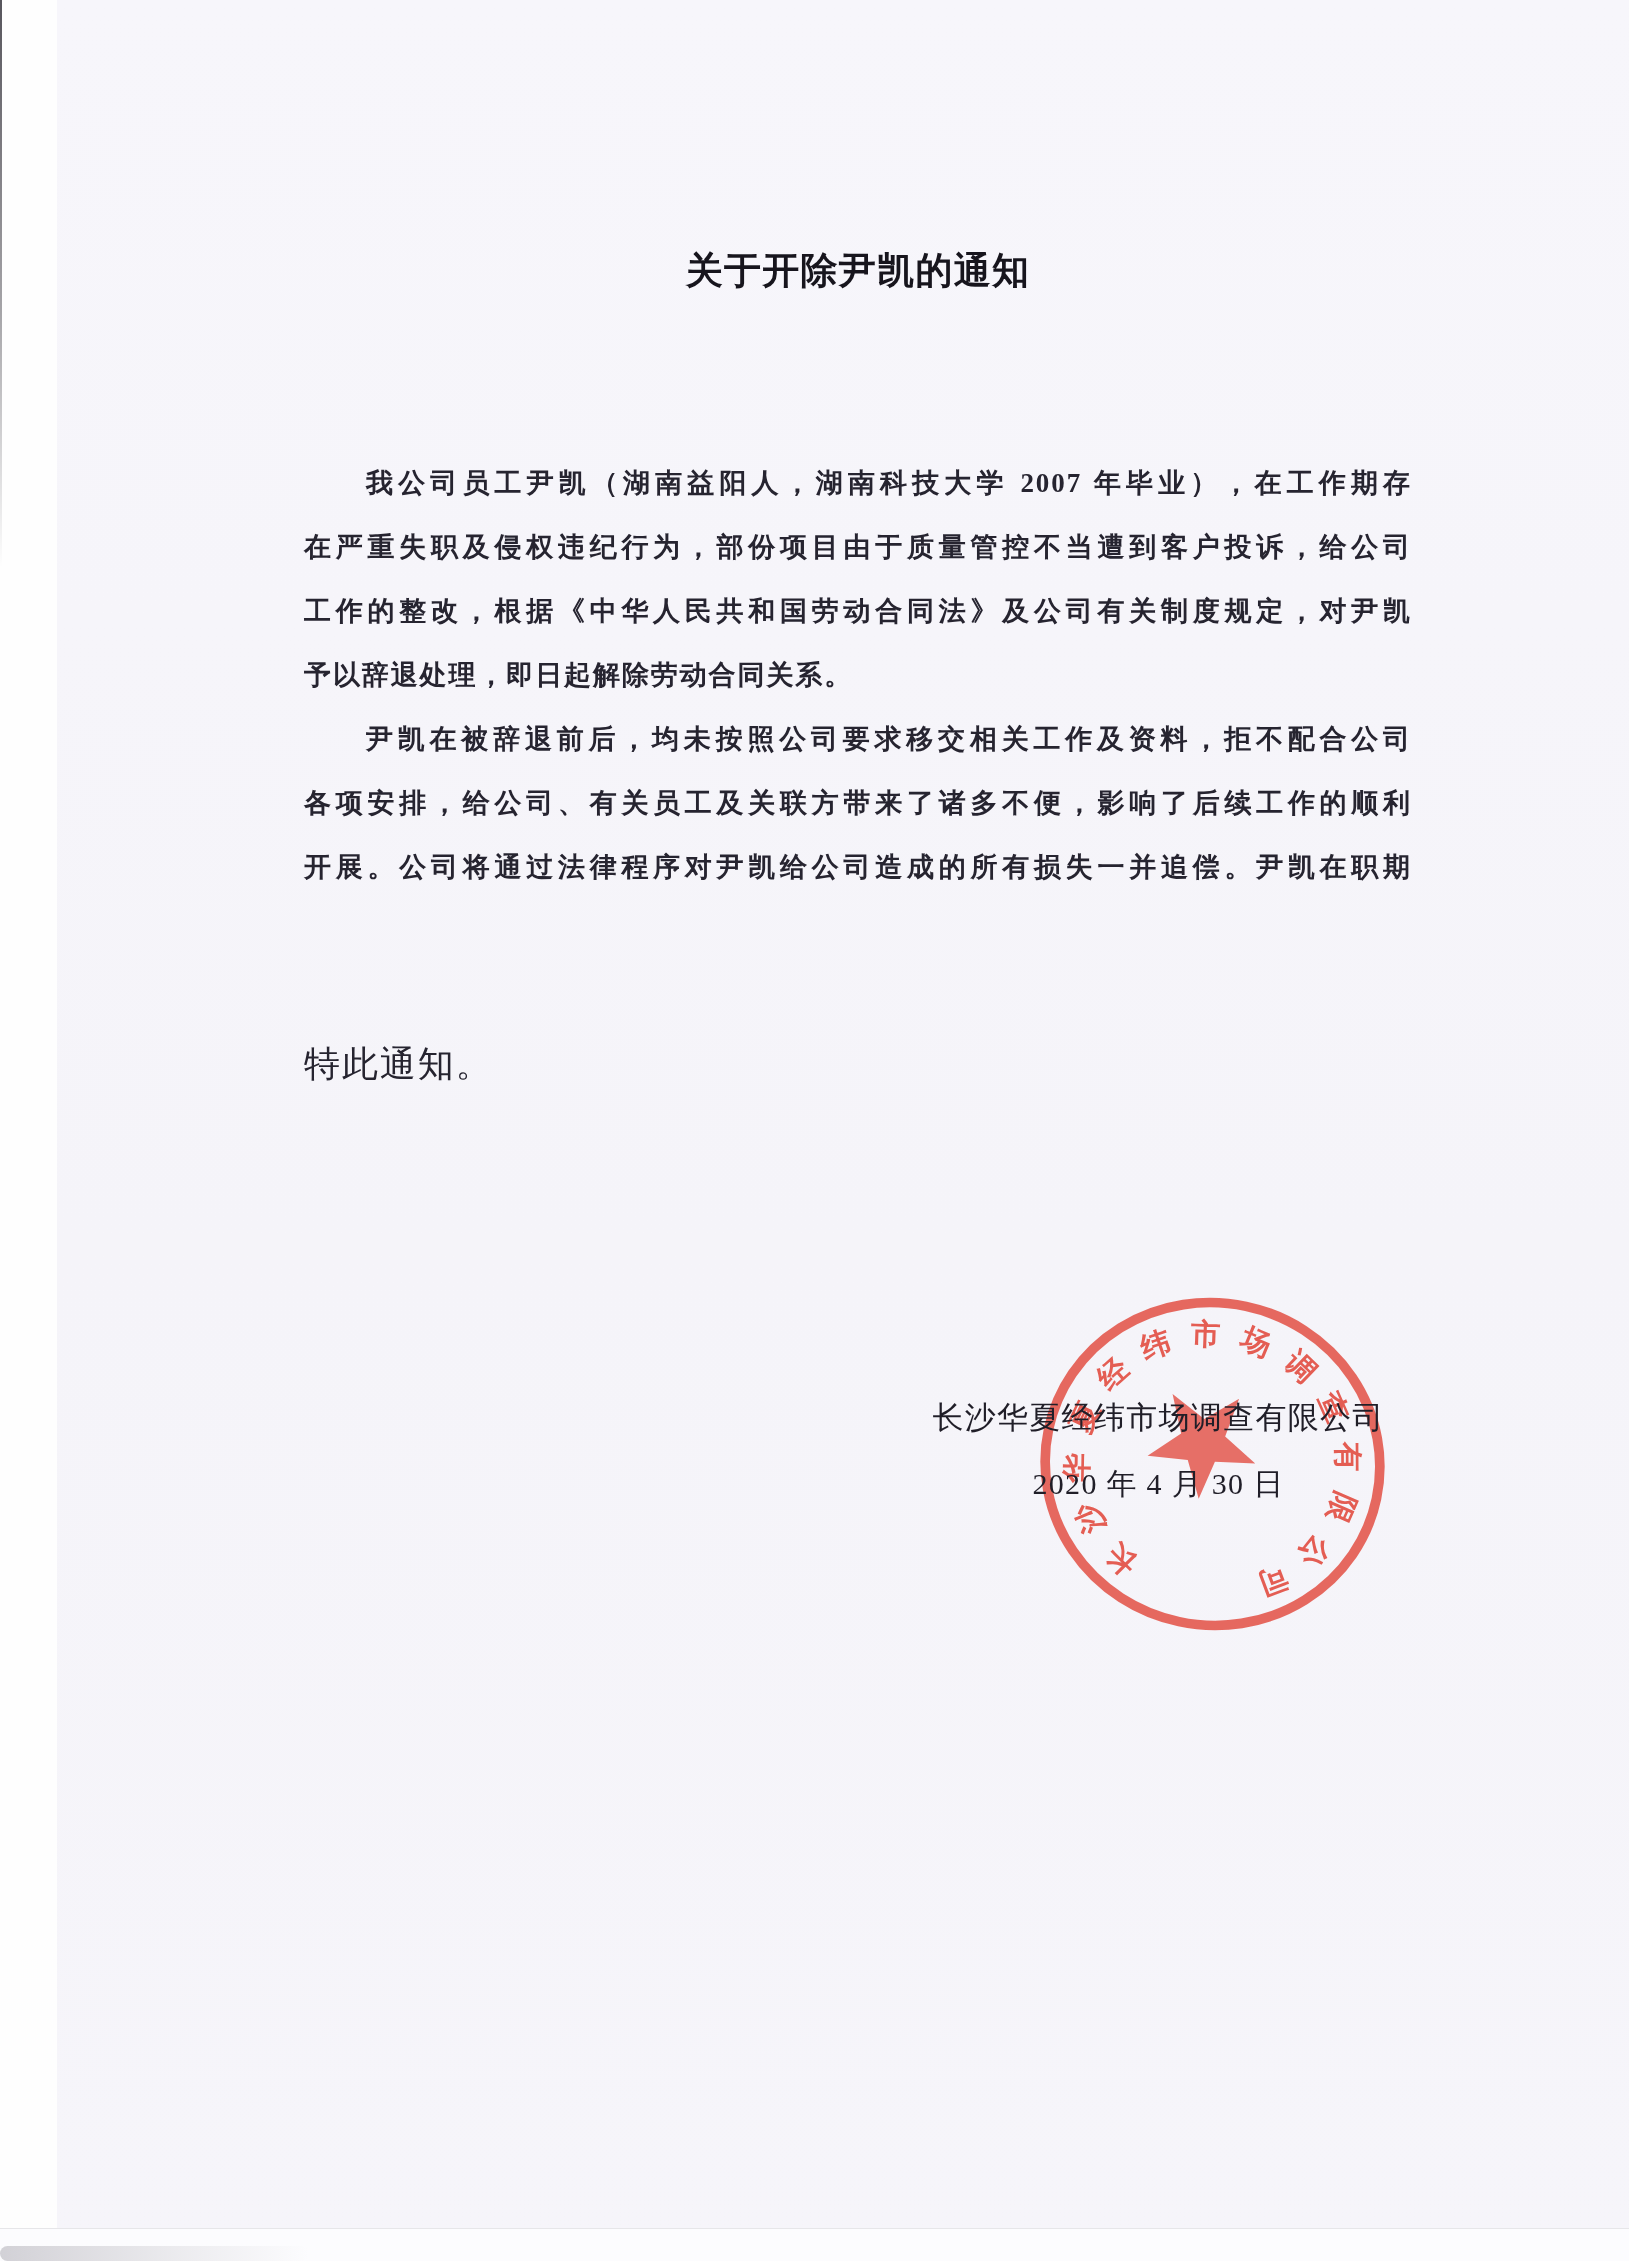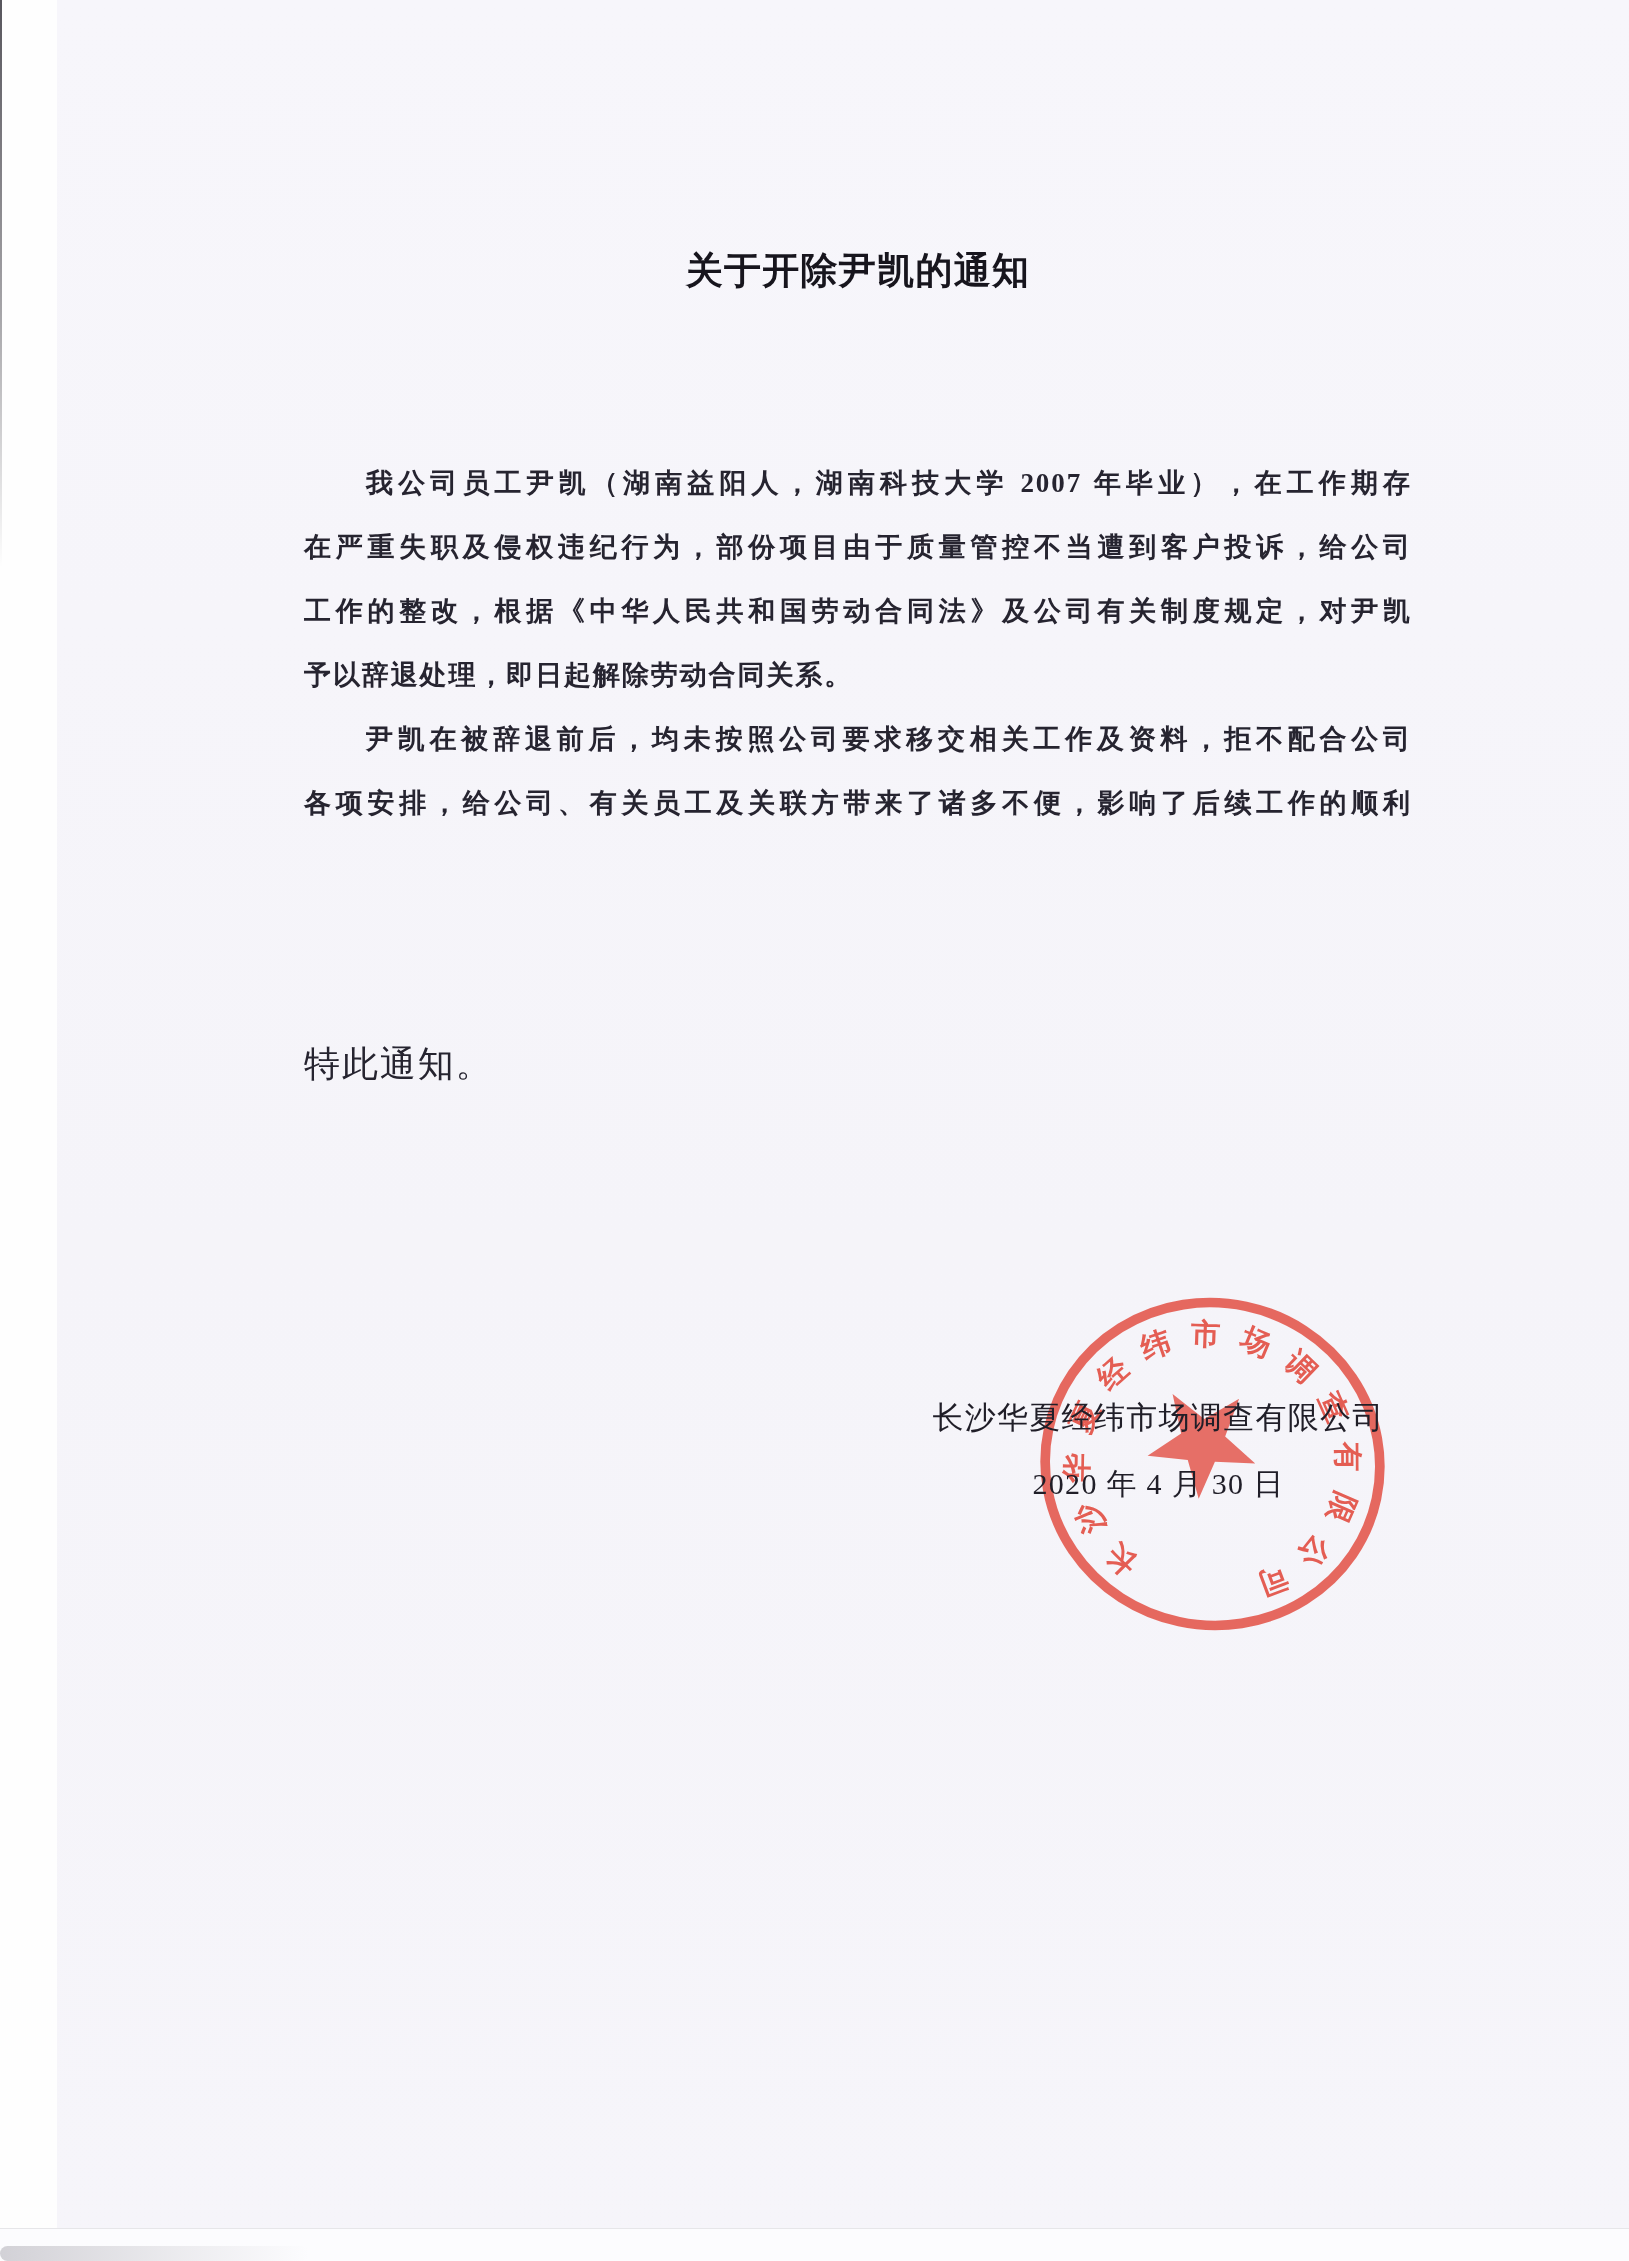--- a/index.html
+++ b/index.html
@@ -145,20 +145,21 @@
 
   <h1 class="title">关于开除尹凯的通知</h1>
 
   <div class="body">
     <div class="body-line indent fill">我公司员工尹凯（湖南益阳人，湖南科技大学 2007 年毕业），在工作期存</div>
     <div class="body-line fill">在严重失职及侵权违纪行为，部份项目由于质量管控不当遭到客户投诉，给公司</div>
     <div class="body-line fill">工作的整改，根据《中华人民共和国劳动合同法》及公司有关制度规定，对尹凯</div>
     <div class="body-line">予以辞退处理，即日起解除劳动合同关系。</div>
     <div class="body-line indent fill">尹凯在被辞退前后，均未按照公司要求移交相关工作及资料，拒不配合公司</div>
     <div class="body-line fill">各项安排，给公司、有关员工及关联方带来了诸多不便，影响了后续工作的顺利</div>
+    <div class="body-line fill">开展。公司将通过法律程序对尹凯给公司造成的所有损失一并追偿。尹凯在职期</div>
   </div>
 
   <div class="closing">特此通知。</div>
 
   <svg class="seal" viewBox="0 0 560 530" xmlns="http://www.w3.org/2000/svg">
     <defs>
       <path id="sealTextPath" d="M 280 450 A 195 185 0 0 1 280 80 A 195 185 0 0 1 280 450" fill="none"></path>
     </defs>
     <g transform="rotate(12 280 265)">
       <ellipse cx="280" cy="265" rx="260" ry="250" fill="none" stroke="#e2493d" stroke-width="15" opacity="0.82"></ellipse>

